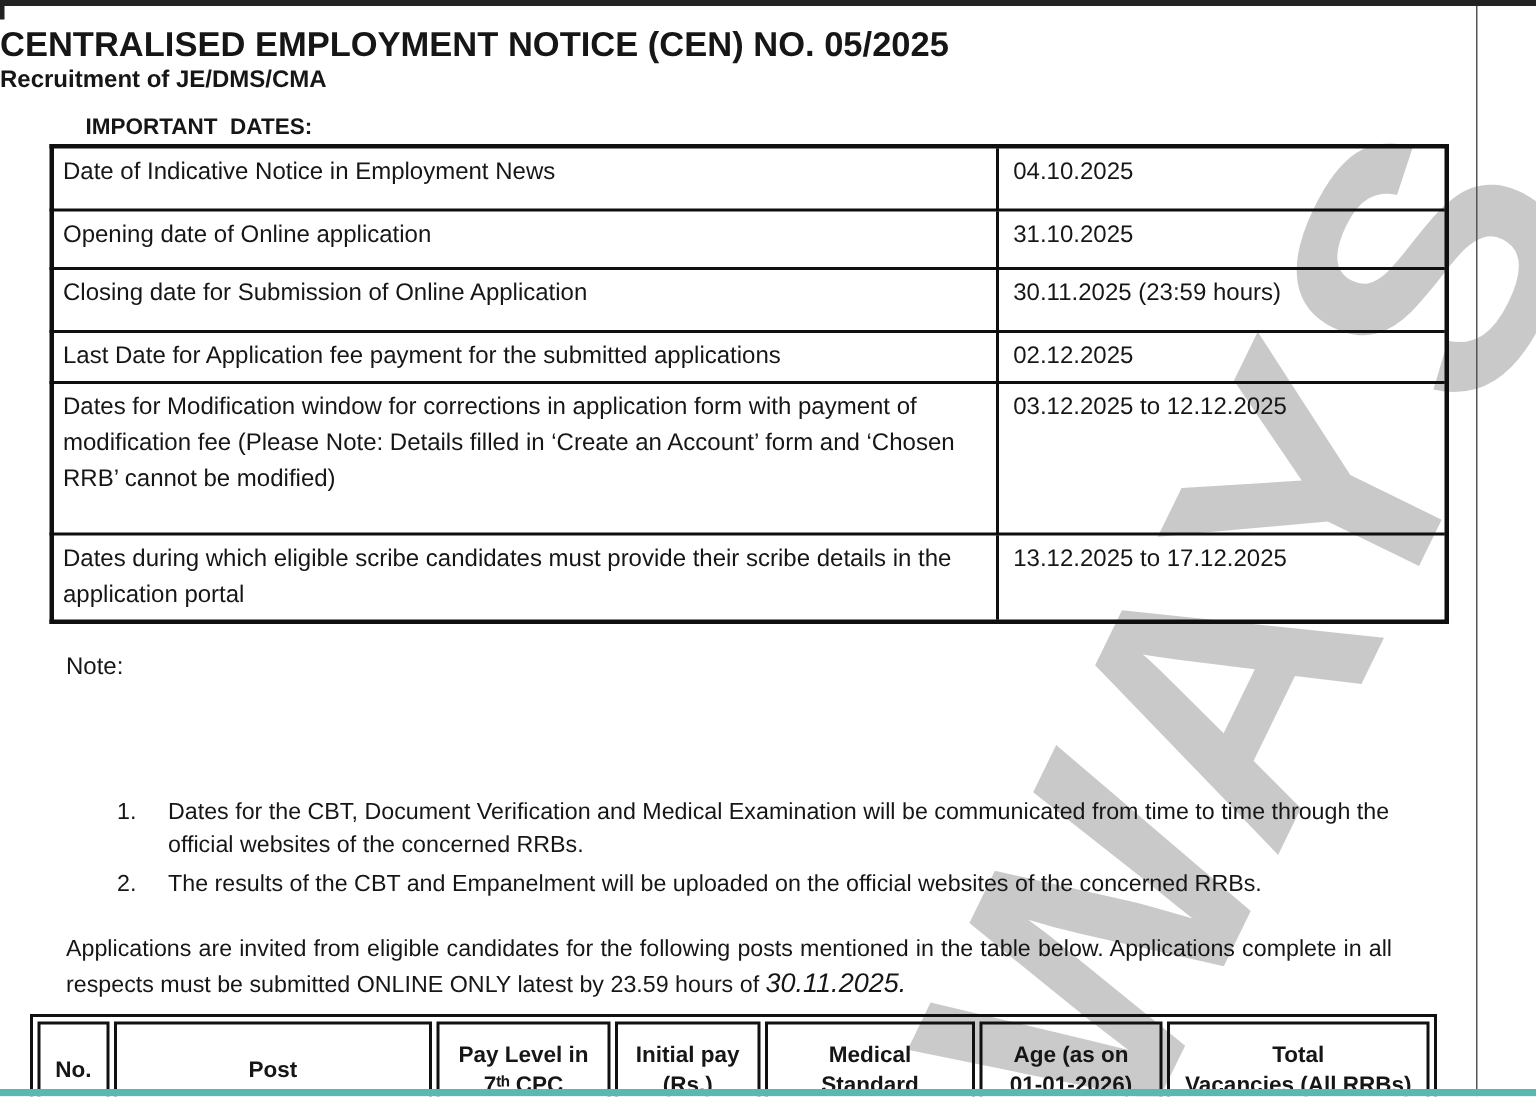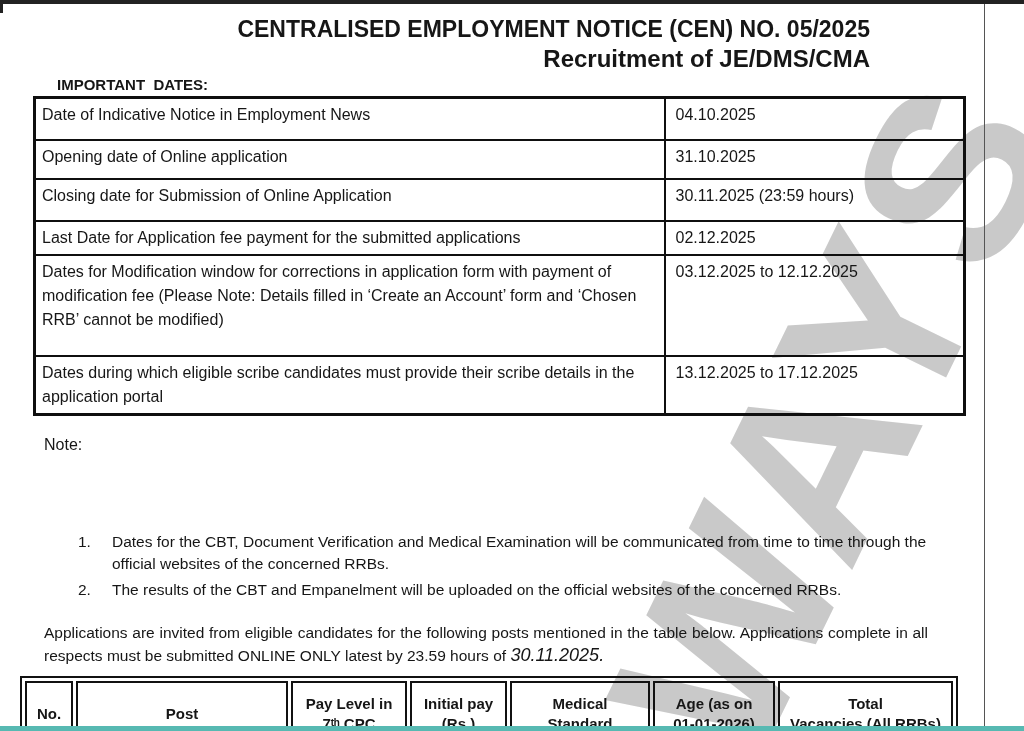--- a/index.html
+++ b/index.html
@@ -12,23 +12,23 @@
   .right-rule{position:absolute;top:4px;left:984px;width:1px;height:727px;background:#555555;z-index:4;}
   .teal-bar{position:absolute;left:0;bottom:0;width:1024px;height:5px;background:#57b9b2;z-index:6;}
 
   .watermark{
     position:absolute;left:709px;top:674px;
     transform:translate(-50%,-50%) rotate(-64deg);
     font-size:240px;font-weight:bold;letter-spacing:6px;white-space:nowrap;
     color:#9e9e9e;opacity:.55;z-index:0;user-select:none;
   }
 
-  .title,.subtitle{position:absolute;left:0;width:870px;text-align:right;font-weight:bold;z-index:2;}
+  .title,.subtitle{position:absolute;left:0;width:870px;text-align:left;font-weight:bold;z-index:2;}
   .title{top:16px;font-size:23px;}
-  .subtitle{top:45px;font-size:24px;}
+  .subtitle{top:45px;font-size:16px;}
   .section-label{position:absolute;top:76px;left:57px;font-size:15px;font-weight:bold;white-space:pre;z-index:2;}
 
   table{background:transparent;}
   .dates-table{
     position:absolute;top:96px;left:33px;width:930px;z-index:2;
     border-collapse:collapse;table-layout:fixed;border:3px solid #0f0f0f;
   }
   .dates-table td{
     border:2px solid #0f0f0f;vertical-align:top;background:transparent;
     padding:4px 8px 4px 6px;font-size:16px;line-height:24px;

